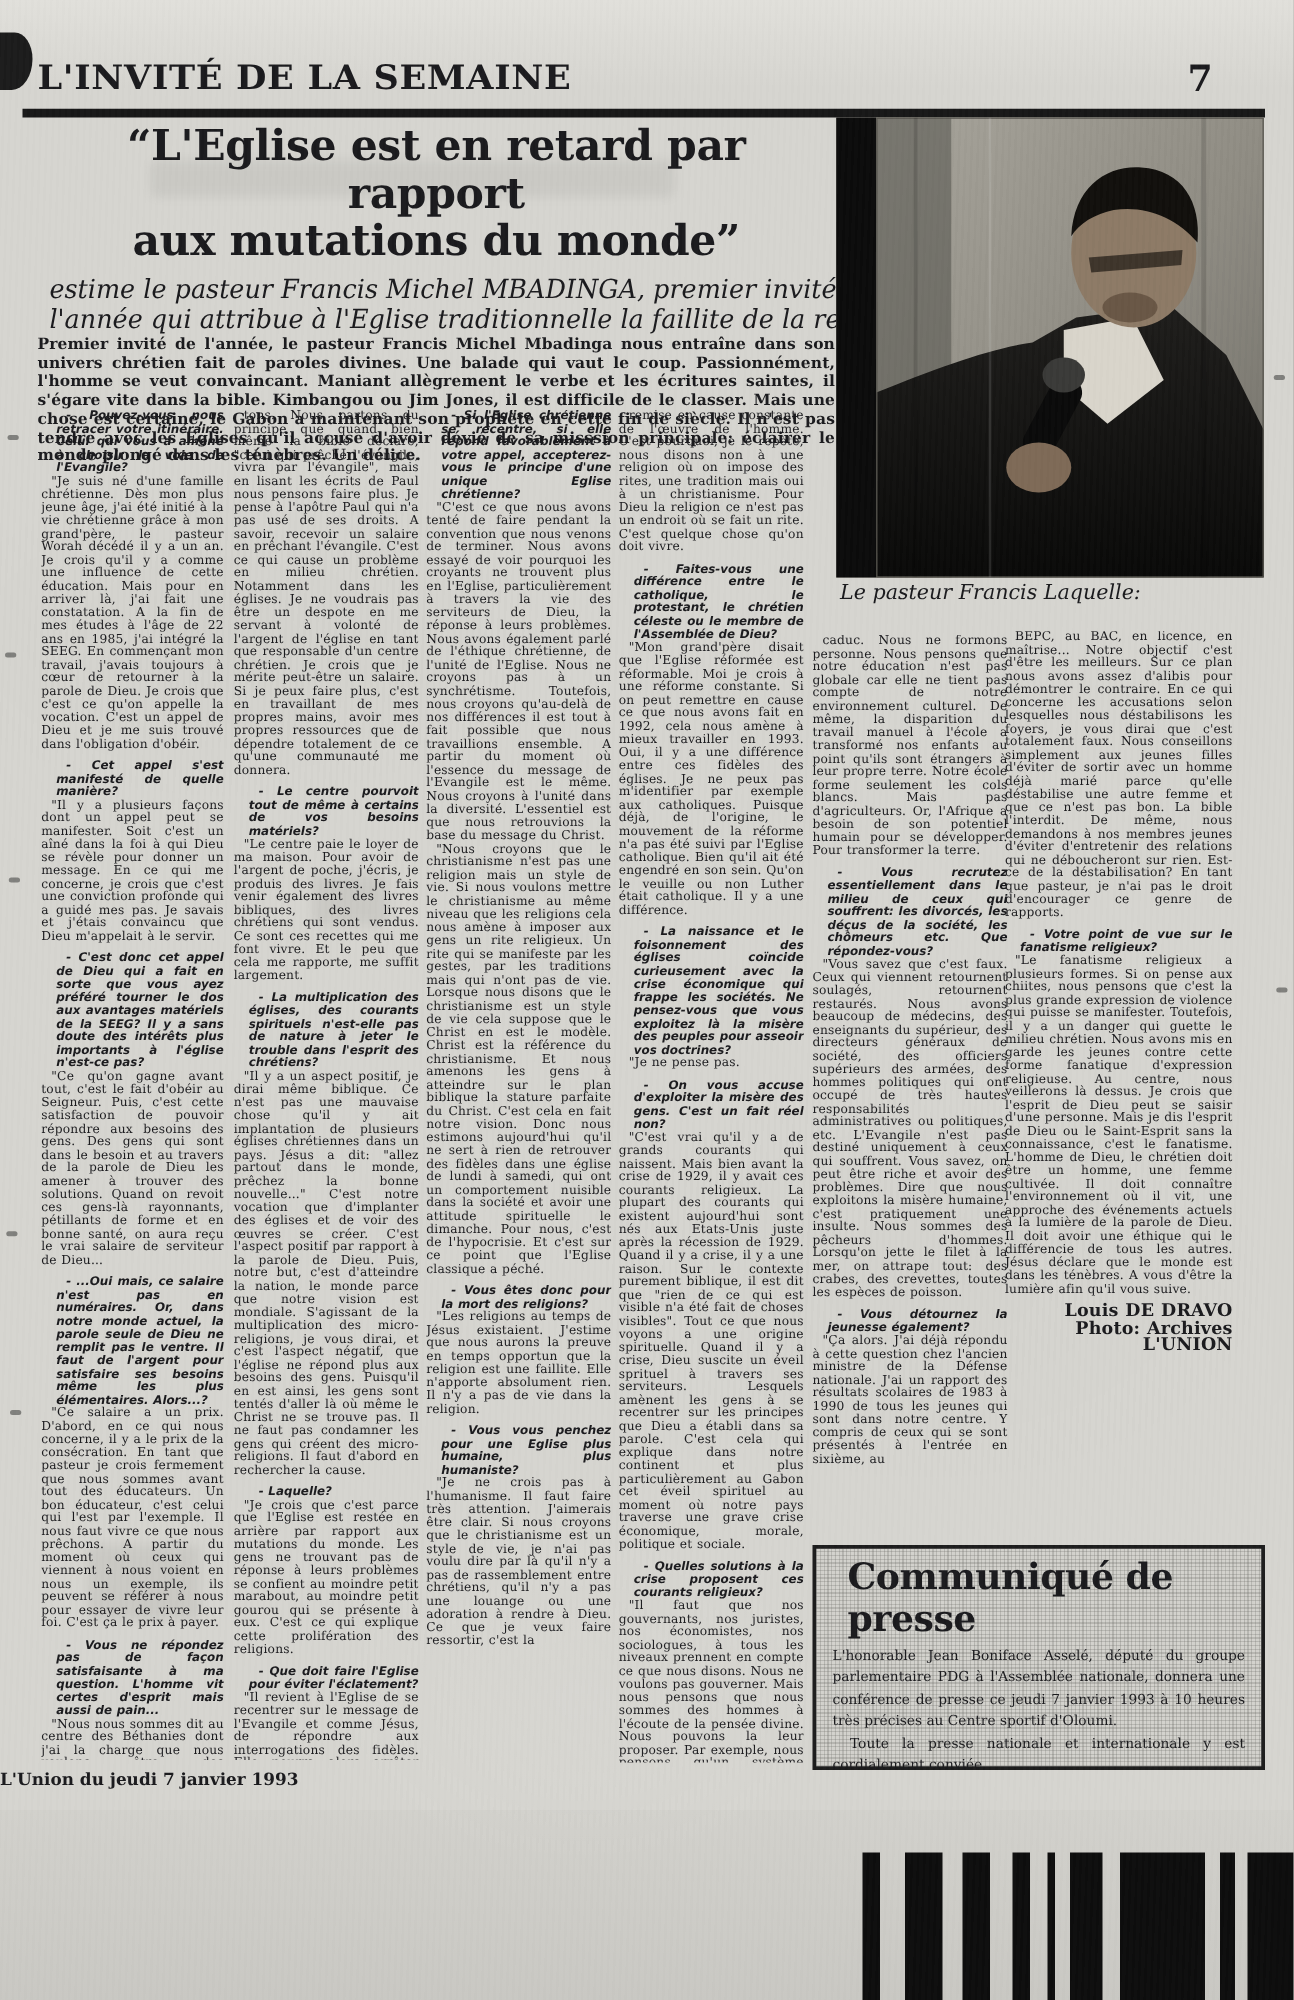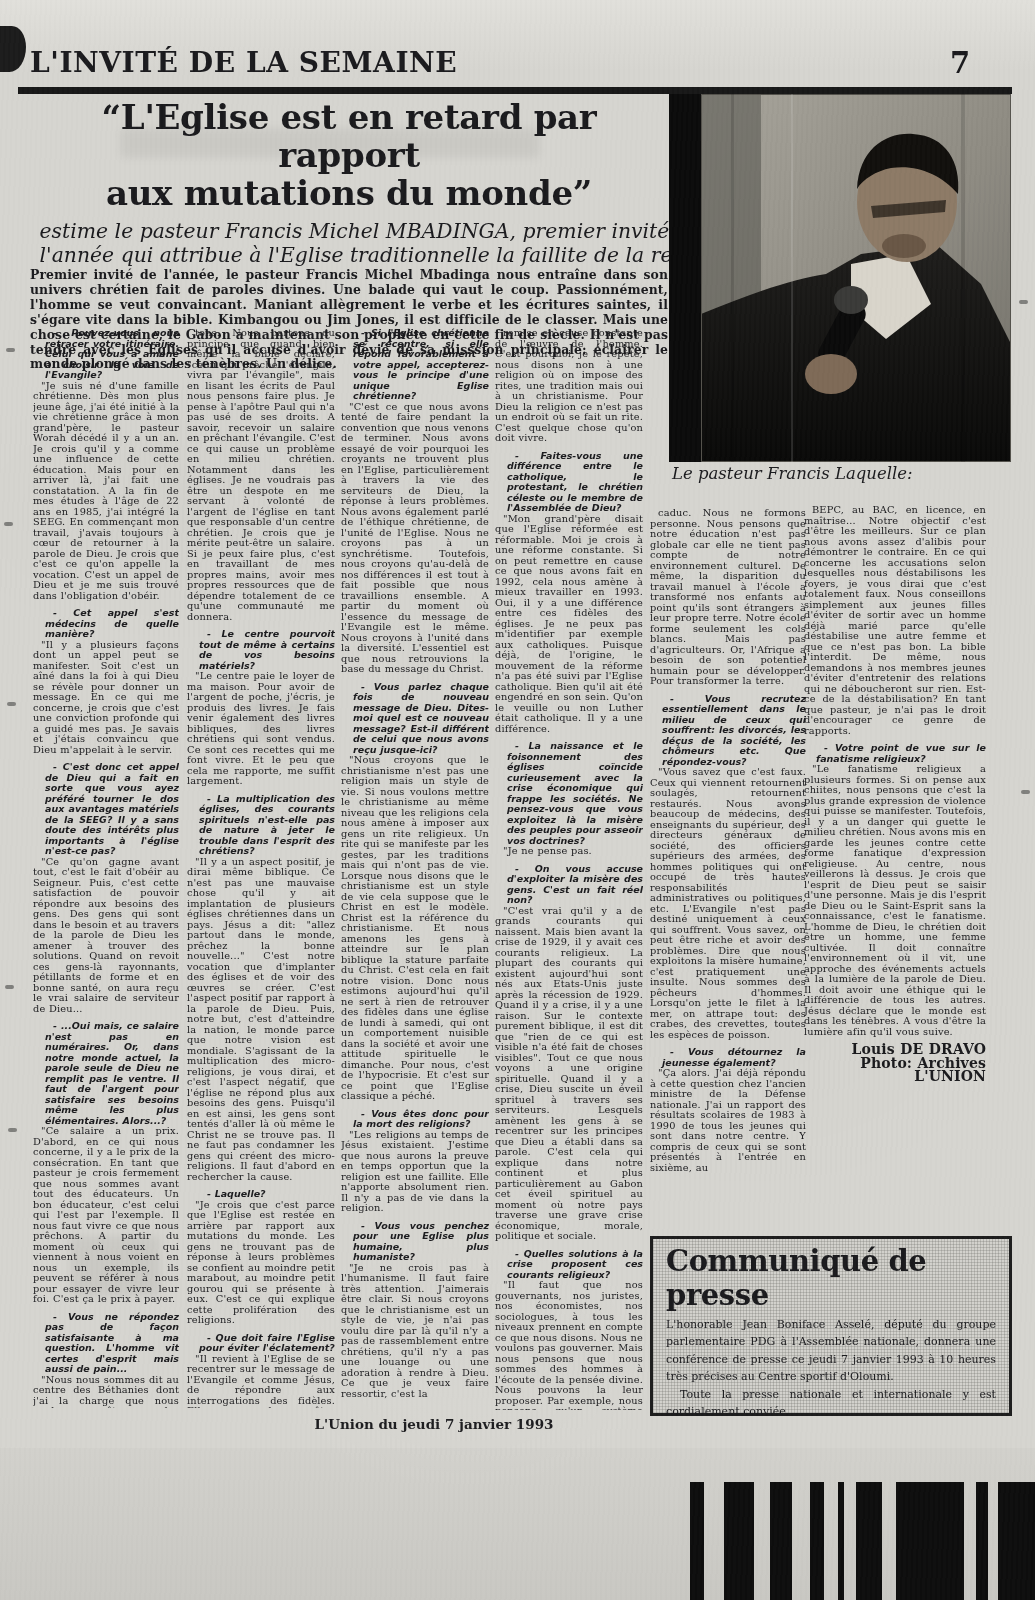--- a/index.html
+++ b/index.html
@@ -44,25 +44,25 @@
   .col p{margin:0;text-indent:8px;}
   .col p.q{font-family:"DejaVu Sans","Liberation Sans",sans-serif;font-style:italic;
         font-weight:bold;font-size:9.5px;margin-top:7px;letter-spacing:0;margin-left:12px;}
   .col p:first-child{margin-top:0;}
   .byline{margin-top:6px;text-align:right;font-weight:bold;font-size:14px;line-height:13.5px;}
   
   .communique{position:absolute;left:650px;top:1236px;width:362px;height:180px;box-sizing:border-box;
         border:3px solid #1d1d1d;padding:4px 13px;background-color:#d3d2cd;background-image:
         repeating-linear-gradient(0deg,rgba(110,110,105,.28) 0 1px,transparent 1px 3px),
         repeating-linear-gradient(90deg,rgba(110,110,105,.28) 0 1px,transparent 1px 3px);}
-  .communique-title{font-size:29px;font-weight:900;letter-spacing:-.4px;margin:1px 0 4px 0;}
+  .communique-title{font-size:29px;font-weight:900;letter-spacing:-.4px;margin:1px 0 4px 12px;}
   .communique p{margin:0;font-size:11px;line-height:17.4px;text-align:justify;}
   .communique p.p2{text-indent:14px;}
   
-  .footer-line{position:absolute;left:0;top:1416px;width:868px;text-align:center;
+  .footer-line{position:absolute;left:0;top:1416px;width:868px;
         font-weight:bold;font-size:13.5px;}
   .stripes{position:absolute;left:0;top:1482px;width:1035px;height:118px;}
   .stripes .bar{position:absolute;top:0;height:118px;background:#0e0e0e;}
 </style>
 </head>
 <body>
 
 <div class="page">
   <div class="tint-top"></div>
   <div class="bottom-shade"></div>
@@ -126,21 +126,21 @@
           <rect x="90" width="2" height="368" fill="#fff"></rect>
           <rect x="260" width="4" height="368" fill="#000"></rect>
         </g>
     </svg>
   </div>
   <div class="photo-caption">Le pasteur Francis Laquelle:</div>
 
   <div class="col" style="left:33px;top:328px;width:146px;height:1080px;">
       <p class="q">- Pouvez-vous nous retracer votre itinéraire. Celui qui vous a amené à choisir la voie de l'Evangile?</p>
       <p class="a">"Je suis né d'une famille chrétienne. Dès mon plus jeune âge, j'ai été initié à la vie chrétienne grâce à mon grand'père, le pasteur Worah décédé il y a un an. Je crois qu'il y a comme une influence de cette éducation. Mais pour en arriver là, j'ai fait une constatation. A la fin de mes études à l'âge de 22 ans en 1985, j'ai intégré la SEEG. En commençant mon travail, j'avais toujours à cœur de retourner à la parole de Dieu. Je crois que c'est ce qu'on appelle la vocation. C'est un appel de Dieu et je me suis trouvé dans l'obligation d'obéir.</p>
-      <p class="q">- Cet appel s'est médecins de quelle manière?</p>
+      <p class="q">- Cet appel s'est manifesté de quelle manière?</p>
       <p class="a">"Il y a plusieurs façons dont un appel peut se manifester. Soit c'est un aîné dans la foi à qui Dieu se révèle pour donner un message. En ce qui me concerne, je crois que c'est une conviction profonde qui a guidé mes pas. Je savais et j'étais convaincu que Dieu m'appelait à le servir.</p>
       <p class="q">- C'est donc cet appel de Dieu qui a fait en sorte que vous ayez préféré tourner le dos aux avantages matériels de la SEEG? Il y a sans doute des intérêts plus importants à l'église n'est-ce pas?</p>
       <p class="a">"Ce qu'on gagne avant tout, c'est le fait d'obéir au Seigneur. Puis, c'est cette satisfaction de pouvoir répondre aux besoins des gens. Des gens qui sont dans le besoin et au travers de la parole de Dieu les amener à trouver des solutions. Quand on revoit ces gens-là rayonnants, pétillants de forme et en bonne santé, on aura reçu le vrai salaire de serviteur de Dieu...</p>
       <p class="q">- ...Oui mais, ce salaire n'est pas en numéraires. Or, dans notre monde actuel, la parole seule de Dieu ne remplit pas le ventre. Il faut de l'argent pour satisfaire ses besoins même les plus élémentaires. Alors...?</p>
       <p class="a">"Ce salaire a un prix. D'abord, en ce qui nous concerne, il y a le prix de la consécration. En tant que pasteur je crois fermement que nous sommes avant tout des éducateurs. Un bon éducateur, c'est celui qui l'est par l'exemple. Il nous faut vivre ce que nous prêchons. A partir du moment où ceux qui viennent à nous voient en nous un exemple, ils peuvent se référer à nous pour essayer de vivre leur foi. C'est ça le prix à payer.</p>
       <p class="q">- Vous ne répondez pas de façon satisfaisante à ma question. L'homme vit certes d'esprit mais aussi de pain...</p>
       <p class="a">"Nous nous sommes dit au centre des Béthanies dont j'ai la charge que nous voulons être des réformateurs. Ce n'est pas tout ce que nous pères ont fait que nous accep-</p>
     </div>
   <div class="col" style="left:187px;top:328px;width:148px;height:1080px;">
       <p class="a">tons. Nous partons du principe que quand bien même la bible déclare, "celui qui prêche l'évangile, vivra par l'évangile", mais en lisant les écrits de Paul nous pensons faire plus. Je pense à l'apôtre Paul qui n'a pas usé de ses droits. A savoir, recevoir un salaire en prêchant l'évangile. C'est ce qui cause un problème en milieu chrétien. Notamment dans les églises. Je ne voudrais pas être un despote en me servant à volonté de l'argent de l'église en tant que responsable d'un centre chrétien. Je crois que je mérite peut-être un salaire. Si je peux faire plus, c'est en travaillant de mes propres mains, avoir mes propres ressources que de dépendre totalement de ce qu'une communauté me donnera.</p>
@@ -149,21 +149,20 @@
       <p class="q">- La multiplication des églises, des courants spirituels n'est-elle pas de nature à jeter le trouble dans l'esprit des chrétiens?</p>
       <p class="a">"Il y a un aspect positif, je dirai même biblique. Ce n'est pas une mauvaise chose qu'il y ait implantation de plusieurs églises chrétiennes dans un pays. Jésus a dit: "allez partout dans le monde, prêchez la bonne nouvelle..." C'est notre vocation que d'implanter des églises et de voir des œuvres se créer. C'est l'aspect positif par rapport à la parole de Dieu. Puis, notre but, c'est d'atteindre la nation, le monde parce que notre vision est mondiale. S'agissant de la multiplication des micro-religions, je vous dirai, et c'est l'aspect négatif, que l'église ne répond plus aux besoins des gens. Puisqu'il en est ainsi, les gens sont tentés d'aller là où même le Christ ne se trouve pas. Il ne faut pas condamner les gens qui créent des micro-religions. Il faut d'abord en rechercher la cause.</p>
       <p class="q">- Laquelle?</p>
       <p class="a">"Je crois que c'est parce que l'Eglise est restée en arrière par rapport aux mutations du monde. Les gens ne trouvant pas de réponse à leurs problèmes se confient au moindre petit marabout, au moindre petit gourou qui se présente à eux. C'est ce qui explique cette prolifération des religions.</p>
       <p class="q">- Que doit faire l'Eglise pour éviter l'éclatement?</p>
       <p class="a">"Il revient à l'Eglise de se recentrer sur le message de l'Evangile et comme Jésus, de répondre aux interrogations des fidèles. Elle pourra alors arrêter l'hémorragie.</p>
     </div>
   <div class="col" style="left:341px;top:328px;width:148px;height:1082px;">
       <p class="q">- Si l'Eglise chrétienne se recentre, si elle répond favorablement à votre appel, accepterez-vous le principe d'une unique Eglise chrétienne?</p>
       <p class="a">"C'est ce que nous avons tenté de faire pendant la convention que nous venons de terminer. Nous avons essayé de voir pourquoi les croyants ne trouvent plus en l'Eglise, particulièrement à travers la vie des serviteurs de Dieu, la réponse à leurs problèmes. Nous avons également parlé de l'éthique chrétienne, de l'unité de l'Eglise. Nous ne croyons pas à un synchrétisme. Toutefois, nous croyons qu'au-delà de nos différences il est tout à fait possible que nous travaillions ensemble. A partir du moment où l'essence du message de l'Evangile est le même. Nous croyons à l'unité dans la diversité. L'essentiel est que nous retrouvions la base du message du Christ.</p>
-      <p class="q">- Vous parlez chaque fois de nouveau message de Dieu. Dites-moi quel est ce nouveau message? Est-il différent de celui que nous avons reçu jusque-ici?</p>
       <p class="a">"Nous croyons que le christianisme n'est pas une religion mais un style de vie. Si nous voulons mettre le christianisme au même niveau que les religions cela nous amène à imposer aux gens un rite religieux. Un rite qui se manifeste par les gestes, par les traditions mais qui n'ont pas de vie. Lorsque nous disons que le christianisme est un style de vie cela suppose que le Christ en est le modèle. Christ est la référence du christianisme. Et nous amenons les gens à atteindre sur le plan biblique la stature parfaite du Christ. C'est cela en fait notre vision. Donc nous estimons aujourd'hui qu'il ne sert à rien de retrouver des fidèles dans une église de lundi à samedi, qui ont un comportement nuisible dans la société et avoir une attitude spirituelle le dimanche. Pour nous, c'est de l'hypocrisie. Et c'est sur ce point que l'Eglise classique a péché.</p>
       <p class="q">- Vous êtes donc pour la mort des religions?</p>
       <p class="a">"Les religions au temps de Jésus existaient. J'estime que nous aurons la preuve en temps opportun que la religion est une faillite. Elle n'apporte absolument rien. Il n'y a pas de vie dans la religion.</p>
       <p class="q">- Vous vous penchez pour une Eglise plus humaine, plus humaniste?</p>
       <p class="a">"Je ne crois pas à l'humanisme. Il faut faire très attention. J'aimerais être clair. Si nous croyons que le christianisme est un style de vie, je n'ai pas voulu dire par là qu'il n'y a pas de rassemblement entre chrétiens, qu'il n'y a pas une louange ou une adoration à rendre à Dieu. Ce que je veux faire ressortir, c'est la</p>
     </div>
   <div class="col" style="left:495px;top:328px;width:148px;height:1082px;">
       <p class="a">remise en cause constante de l'œuvre de l'homme. C'est pourquoi, je le repète, nous disons non à une religion où on impose des rites, une tradition mais oui à un christianisme. Pour Dieu la religion ce n'est pas un endroit où se fait un rite. C'est quelque chose qu'on doit vivre.</p>
       <p class="q">- Faites-vous une différence entre le catholique, le protestant, le chrétien céleste ou le membre de l'Assemblée de Dieu?</p>
       <p class="a">"Mon grand'père disait que l'Eglise réformée est réformable. Moi je crois à une réforme constante. Si on peut remettre en cause ce que nous avons fait en 1992, cela nous amène à mieux travailler en 1993. Oui, il y a une différence entre ces fidèles des églises. Je ne peux pas m'identifier par exemple aux catholiques. Puisque déjà, de l'origine, le mouvement de la réforme n'a pas été suivi par l'Eglise catholique. Bien qu'il ait été engendré en son sein. Qu'on le veuille ou non Luther était catholique. Il y a une différence.</p>

